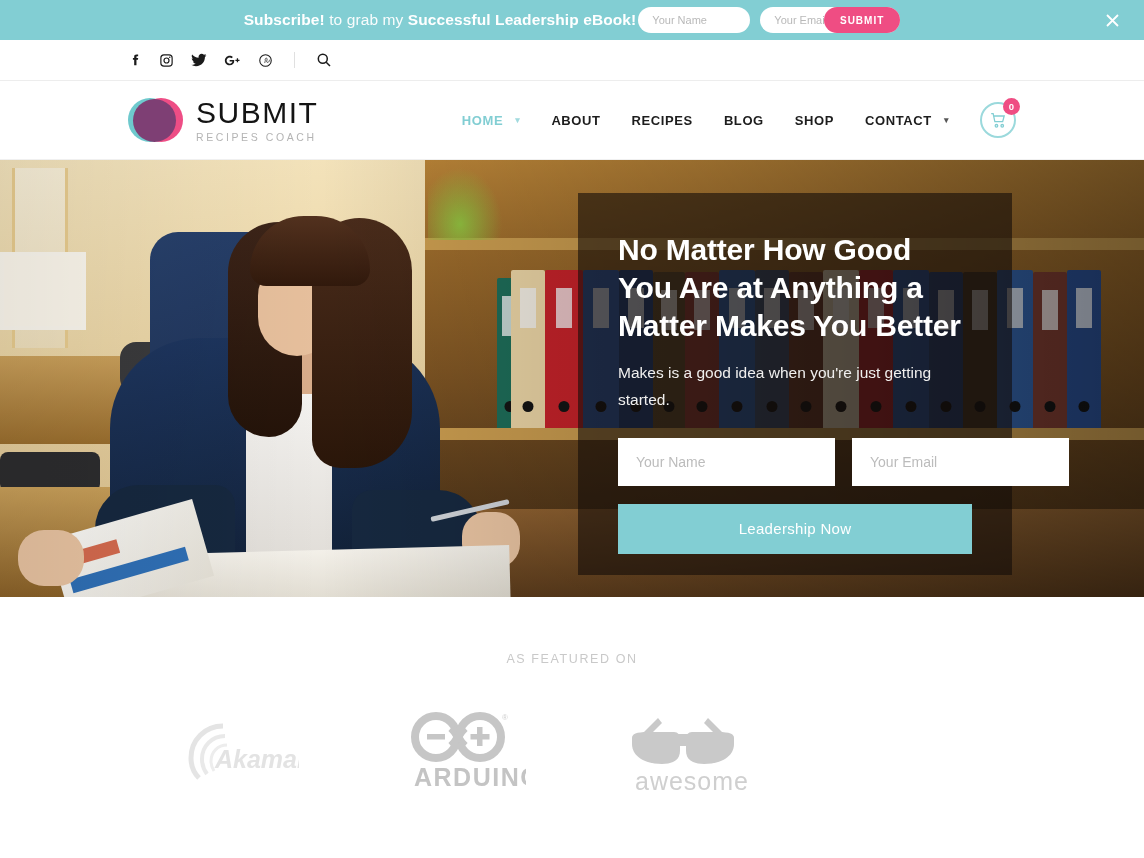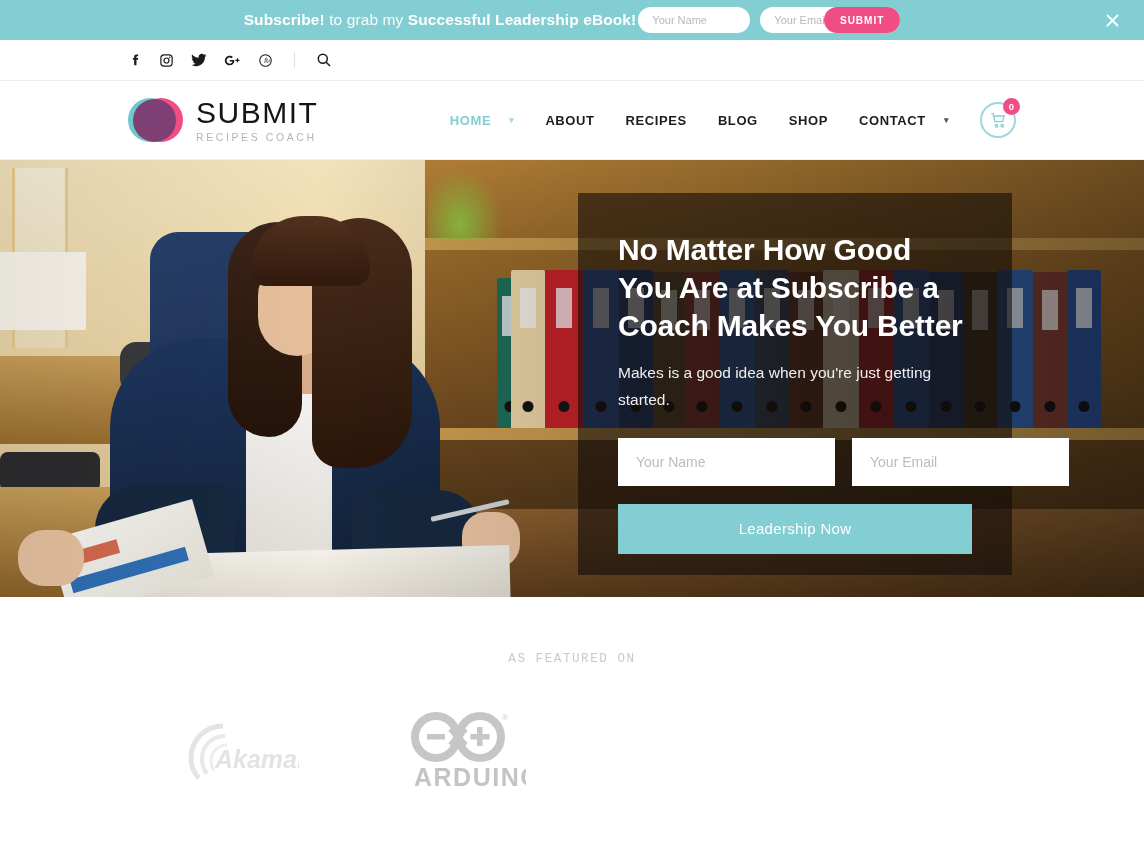--- a/index.html
+++ b/index.html
@@ -120,21 +120,21 @@
   }
   .nav { margin-left: auto; display: flex; align-items: center; }
   .nav-list { display: flex; align-items: center; gap: 31px; list-style: none; }
   .nav-item {
     font-size: 13px;
     font-weight: 700;
     letter-spacing: .6px;
     color: #1d1d1d;
     text-transform: uppercase;
     cursor: pointer;
-    display: flex; align-items: center; gap: 18px;
+    display: flex; align-items: center; gap: 12px;
     white-space: nowrap;
   }
   .nav-item.active { color: #82ced3; }
   .chev { font-size: 9px; opacity: .75; }
   .cart-wrap { position: relative; margin-left: 31px; cursor: pointer; }
   .cart-circle {
     width: 36px; height: 36px; border-radius: 50%;
     border: 2px solid #9bd9dc;
     display: flex; align-items: center; justify-content: center;
     color: #82ced3;
@@ -346,21 +346,20 @@
     font-family: "Liberation Sans", sans-serif;
   }
 
   
   .featured { background: #fff; padding-top: 55px; }
   .featured-label {
     text-align: center;
     font-size: 12.5px;
     letter-spacing: 1.6px;
     color: #c9c9c9;
-    font-family: Liberation Mono, monospace;
   }
   .logo-grid {
     margin: 34px auto 0;
     width: 888px;
     display: grid;
     grid-template-columns: repeat(4, 1fr);
     row-gap: 58px;
   }
   .logo-cell {
     height: 100px;
@@ -655,21 +654,21 @@
     <div class="paper-main"></div>
     <div class="paper-held">
         <span class="band"></span>
         <span class="band2"></span>
       </div>
     <div class="subj-hand-l"></div>
     <div class="hero-vignette"></div>
   </div>
 
   <div class="hero-panel">
-    <h1 class="hero-title">No Matter How Good You Are at Subscribe a Coach Makes You Better</h1>
+    <h1 class="hero-title">No Matter How Good You Are at Anything a Matter Makes You Better</h1>
     <p class="hero-sub">Makes is a good idea when you're just getting started.</p>
     <div class="hero-form">
       <div class="hero-row">
         <input class="hero-input" placeholder="Your Name" style="">
         <input class="hero-input" placeholder="Your Email" style="">
       </div>
       <button class="hero-btn">Leadership Now</button>
     </div>
   </div>
 </section>
@@ -695,15 +694,25 @@
         <path d="M55 24 C62 30 62 36 69 42" stroke="#c6c6c6" stroke-width="8" fill="none"></path>
         <path d="M55 42 C62 36 62 30 69 24" stroke="#c6c6c6" stroke-width="8" fill="none"></path>
         <rect x="31" y="30" width="18" height="5.5" fill="#c6c6c6"></rect>
         <rect x="81" y="23" width="5.5" height="19" fill="#c6c6c6"></rect>
         <rect x="74.5" y="30" width="19" height="5.5" fill="#c6c6c6"></rect>
         <text x="18" y="82" font-family="'Liberation Sans',sans-serif" font-size="25" font-weight="700" letter-spacing="1.5" fill="#c4c4c4">ARDUINO</text>
         <text x="106" y="16" font-family="'Liberation Sans',sans-serif" font-size="8" fill="#cfcfcf">®</text>
       </svg>
     </div>
 
+    <div class="logo-cell">
+      <svg class="brand-svg" width="130" height="92" viewBox="0 0 130 92" aria-hidden="true">
+        <path d="M14 40 L40 14 L44 19 L20 43 Z" fill="#c9c9c9"></path>
+        <path d="M116 40 L90 14 L86 19 L110 43 Z" fill="#c9c9c9"></path>
+        <path d="M14 34 C14 30 18 28 30 28 L56 28 C60 28 62 31 62 35 L62 47 C62 55 56 60 44 60 C26 60 14 52 14 40 Z" fill="#c9c9c9"></path>
+        <path d="M116 34 C116 30 112 28 100 28 L74 28 C70 28 68 31 68 35 L68 47 C68 55 74 60 86 60 C104 60 116 52 116 40 Z" fill="#c9c9c9"></path>
+        <rect x="60" y="30" width="10" height="12" fill="#c9c9c9"></rect>
+        <text x="17" y="86" font-family="'Liberation Sans',sans-serif" font-size="25" fill="#cfcfcf" letter-spacing="1">awesome</text>
+      </svg>
+    </div>
 
   </div>
 </section>
 
 </body></html>

